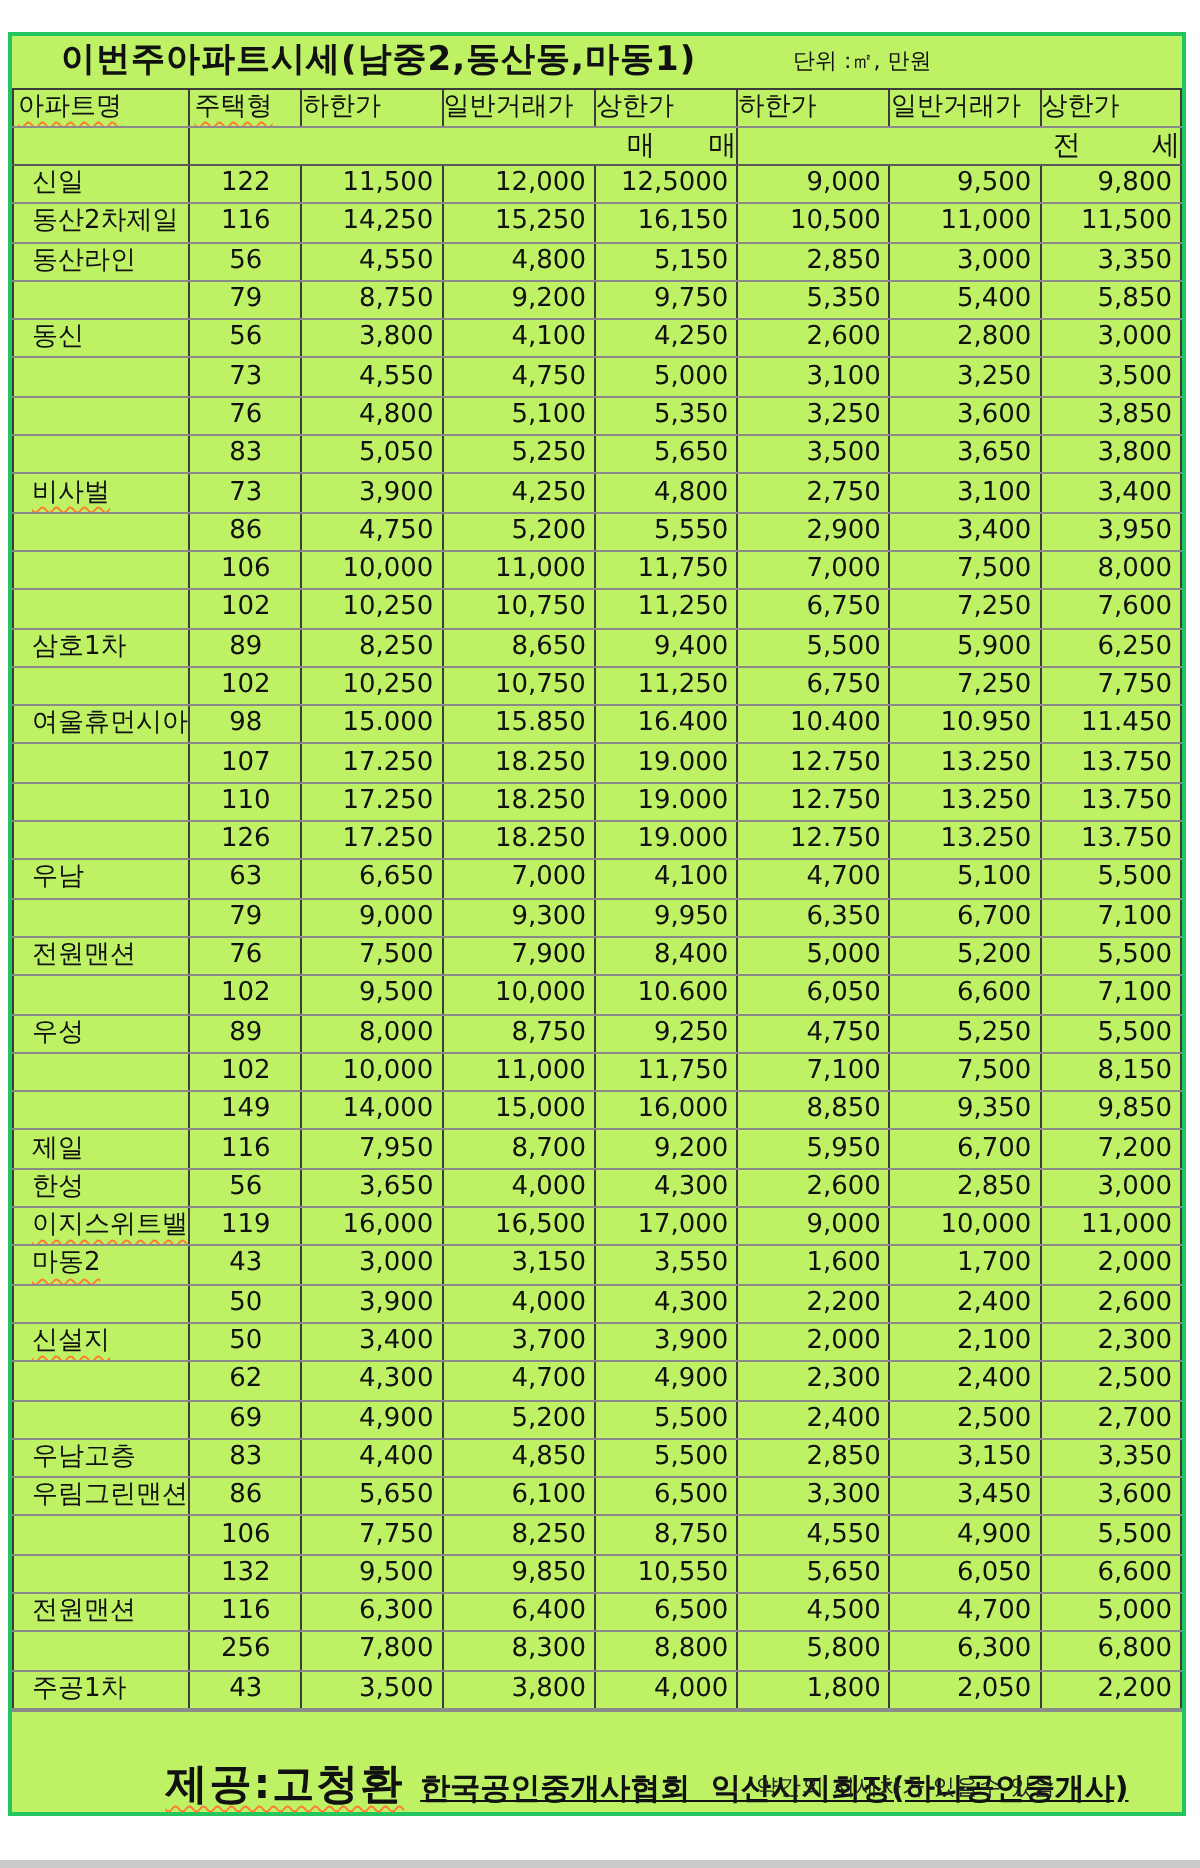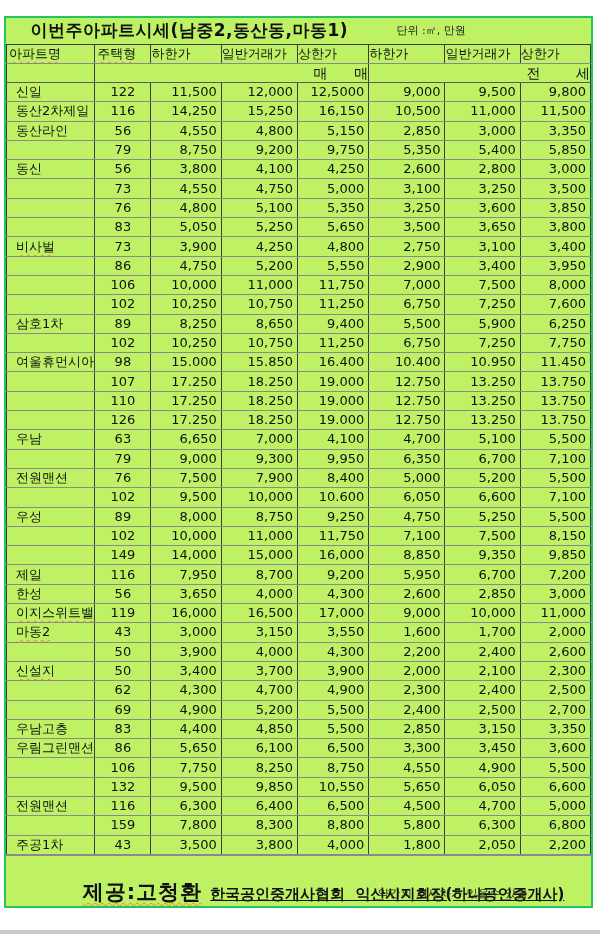--- a/index.html
+++ b/index.html
@@ -525,21 +525,21 @@
     <td class="c-type">116</td>
     <td class="c-num">6,300</td>
     <td class="c-num">6,400</td>
     <td class="c-num">6,500</td>
     <td class="c-num">4,500</td>
     <td class="c-num">4,700</td>
     <td class="c-num">5,000</td>
   </tr>
           <tr>
     <td class="c-name"></td>
-    <td class="c-type">159</td>
+    <td class="c-type">256</td>
     <td class="c-num">7,800</td>
     <td class="c-num">8,300</td>
     <td class="c-num">8,800</td>
     <td class="c-num">5,800</td>
     <td class="c-num">6,300</td>
     <td class="c-num">6,800</td>
   </tr>
           <tr>
     <td class="c-name">주공1차</td>
     <td class="c-type">43</td>

